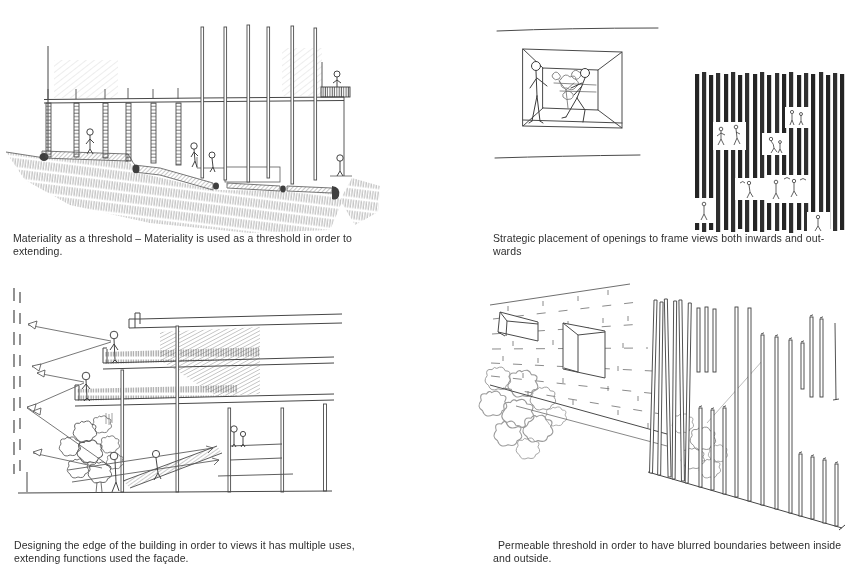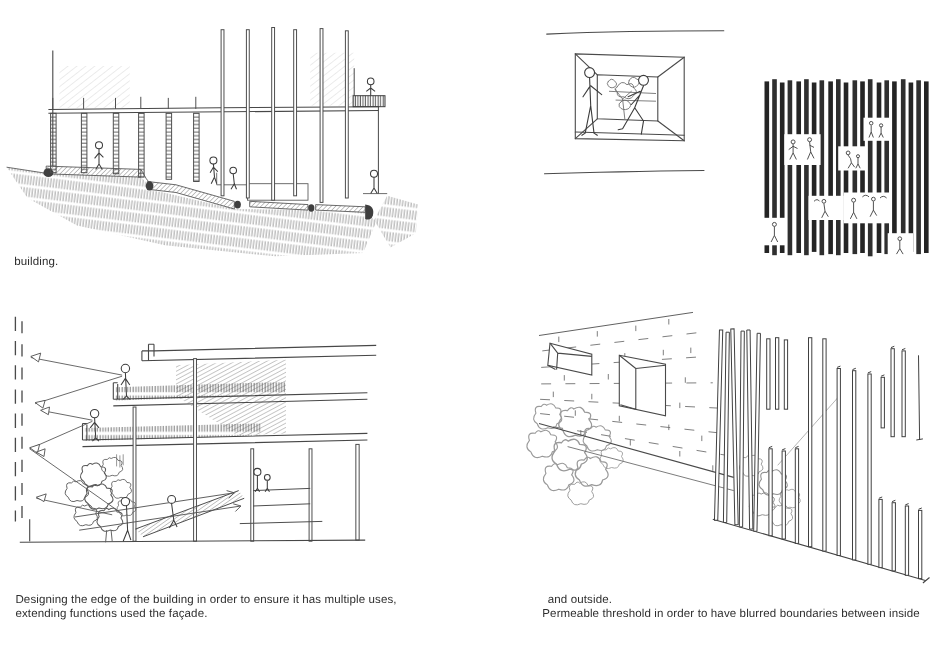--- a/index.html
+++ b/index.html
@@ -120,21 +120,22 @@
         </g>
         <g>
           <circle cx="337" cy="74" r="3" fill="#ffffff"></circle>
           <path d="M337,77 L337,87 M337,80 L333,83 M337,80 L341,83"></path>
         </g>
       </g>
     </svg>
   </figure>
 
   <div class="caption" id="cap1" style="left:13px;top:232px;width:370px">
-    <span>building.</span>
+    <span>Materiality as a threshold – Materiality is used as a threshold in order to</span>
+    <span>extending.</span>
   </div>
 
   <figure class="fig" style="left:488px;top:24px;width:172px;height:140px">
     <svg width="172" height="140" viewBox="0 0 172 140">
       <g stroke="#4a4a4a" stroke-width="1" fill="none" stroke-linecap="round">
         <path d="M9,7 Q80,4 170,4"></path>
         <path d="M7,134 Q70,132 152,131"></path>
         <g>
           <path d="M35,25 L134,28 L134,104 L35,102 Z"></path>
           <path d="M55,44 L110,46 L110,86 L55,84 Z"></path>
@@ -216,20 +217,24 @@
         <circle cx="55" cy="113" r="1.7" fill="#ffffff"></circle>
           <path d="M55,115 L56,122 M56,122 L53,128 M56,122 L59,127 M46,113 q3,-3 5,0"></path>
         <circle cx="10" cy="134" r="1.8" fill="#ffffff"></circle>
           <path d="M10,136 L10,144 M10,144 L7,150 M10,144 L13,150"></path>
         <circle cx="124" cy="147" r="1.7" fill="#ffffff"></circle>
           <path d="M124,149 L124,156 M124,156 L121,161 M124,156 L127,161"></path>
       </g>
     </svg>
   </figure>
 
+  <div class="caption" id="cap2" style="left:493px;top:232px;width:360px">
+    <span>Strategic placement of openings to frame views both inwards and out-</span>
+    <span>wards</span>
+  </div>
 
   <figure class="fig" style="left:10px;top:286px;width:336px;height:258px">
     <svg width="336" height="258" viewBox="0 0 336 258">
       <defs>
         <pattern id="f3-sh" width="3.4" height="3.4" patternUnits="userSpaceOnUse" patternTransform="rotate(62)">
           <line x1="0" y1="0" x2="0" y2="3.4" stroke="#6e6e6e" stroke-width="0.7"></line>
         </pattern>
         <pattern id="f3-gr" width="2.5" height="12" patternUnits="userSpaceOnUse">
           <line x1="1" y1="1.5" x2="1" y2="10.5" stroke="#565656" stroke-width="0.75"></line>
         </pattern>
@@ -333,21 +338,21 @@
         </g>
         <g>
           <circle cx="233" cy="148" r="2.6" fill="#ffffff"></circle>
           <path d="M233,151 L233,158 M233,158 L231,161 M233,158 L235,161"></path>
         </g>
       </g>
     </svg>
   </figure>
 
   <div class="caption" id="cap3" style="left:14px;top:539px;width:370px">
-    <span>Designing the edge of the building in order to ensure it has multiple uses,</span>
+    <span>Designing the edge of the building in order to views it has multiple uses,</span>
     <span>extending functions used the façade.</span>
   </div>
 
   <figure class="fig" style="left:468px;top:278px;width:390px;height:292px">
     <svg width="390" height="292" viewBox="0 0 390 292">
       <defs>
         <path id="f4-blob" d="M-1,-8 Q4,-11 6,-6 Q12,-6 9,-1 Q13,4 7,6 Q6,11 0,9 Q-6,12 -8,6 Q-13,3 -9,-2 Q-11,-8 -5,-7 Q-3,-10 -1,-8 Z"></path>
       </defs>
 
       <g stroke="#5f5f5f" stroke-width="0.9" fill="none">
@@ -426,17 +431,17 @@
         <rect x="343" y="179" width="3" height="62"></rect>
         <rect x="355" y="182" width="3" height="63"></rect>
         <rect x="367" y="186" width="3" height="62"></rect>
         <path d="M367,45 L368,122 M365,122 L371,121" fill="none"></path>
         <path d="M231,129 l3,-1.2 M243,131 l3,-1.2 M255,129 l3,-1.2 M331,175 l3,-1.2 M343,178 l3,-1.2 M355,181 l3,-1.2 M367,185 l3,-1.2 M333,64 l3,-1.2 M293,56 l3,-1.2 M307,58 l3,-1.2 M321,61 l3,-1.2 M342,38 l3,-1.2 M352,40 l3,-1.2" fill="none"></path>
       </g>
     </svg>
   </figure>
 
   <div class="caption" id="cap4" style="left:493px;top:539px;width:360px">
+    <span>Permeable threshold in order to have blurred boundaries between inside</span>
     <span>and outside.</span>
-    <span>Permeable threshold in order to have blurred boundaries between inside</span>
   </div>
 
 </div>
 
 </body></html>

